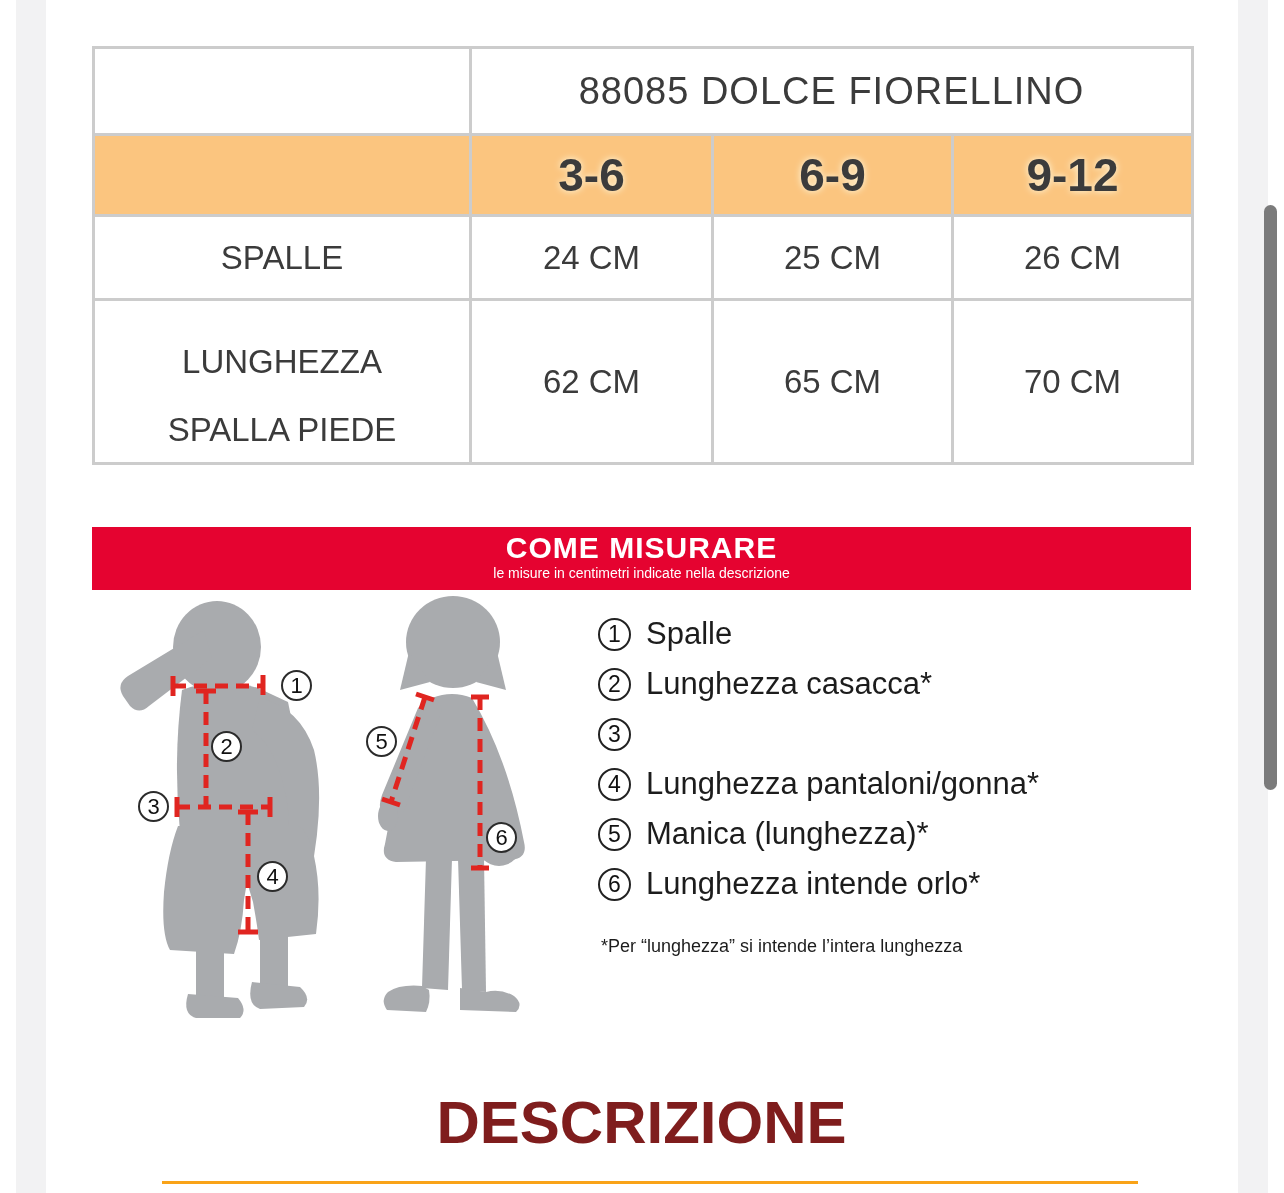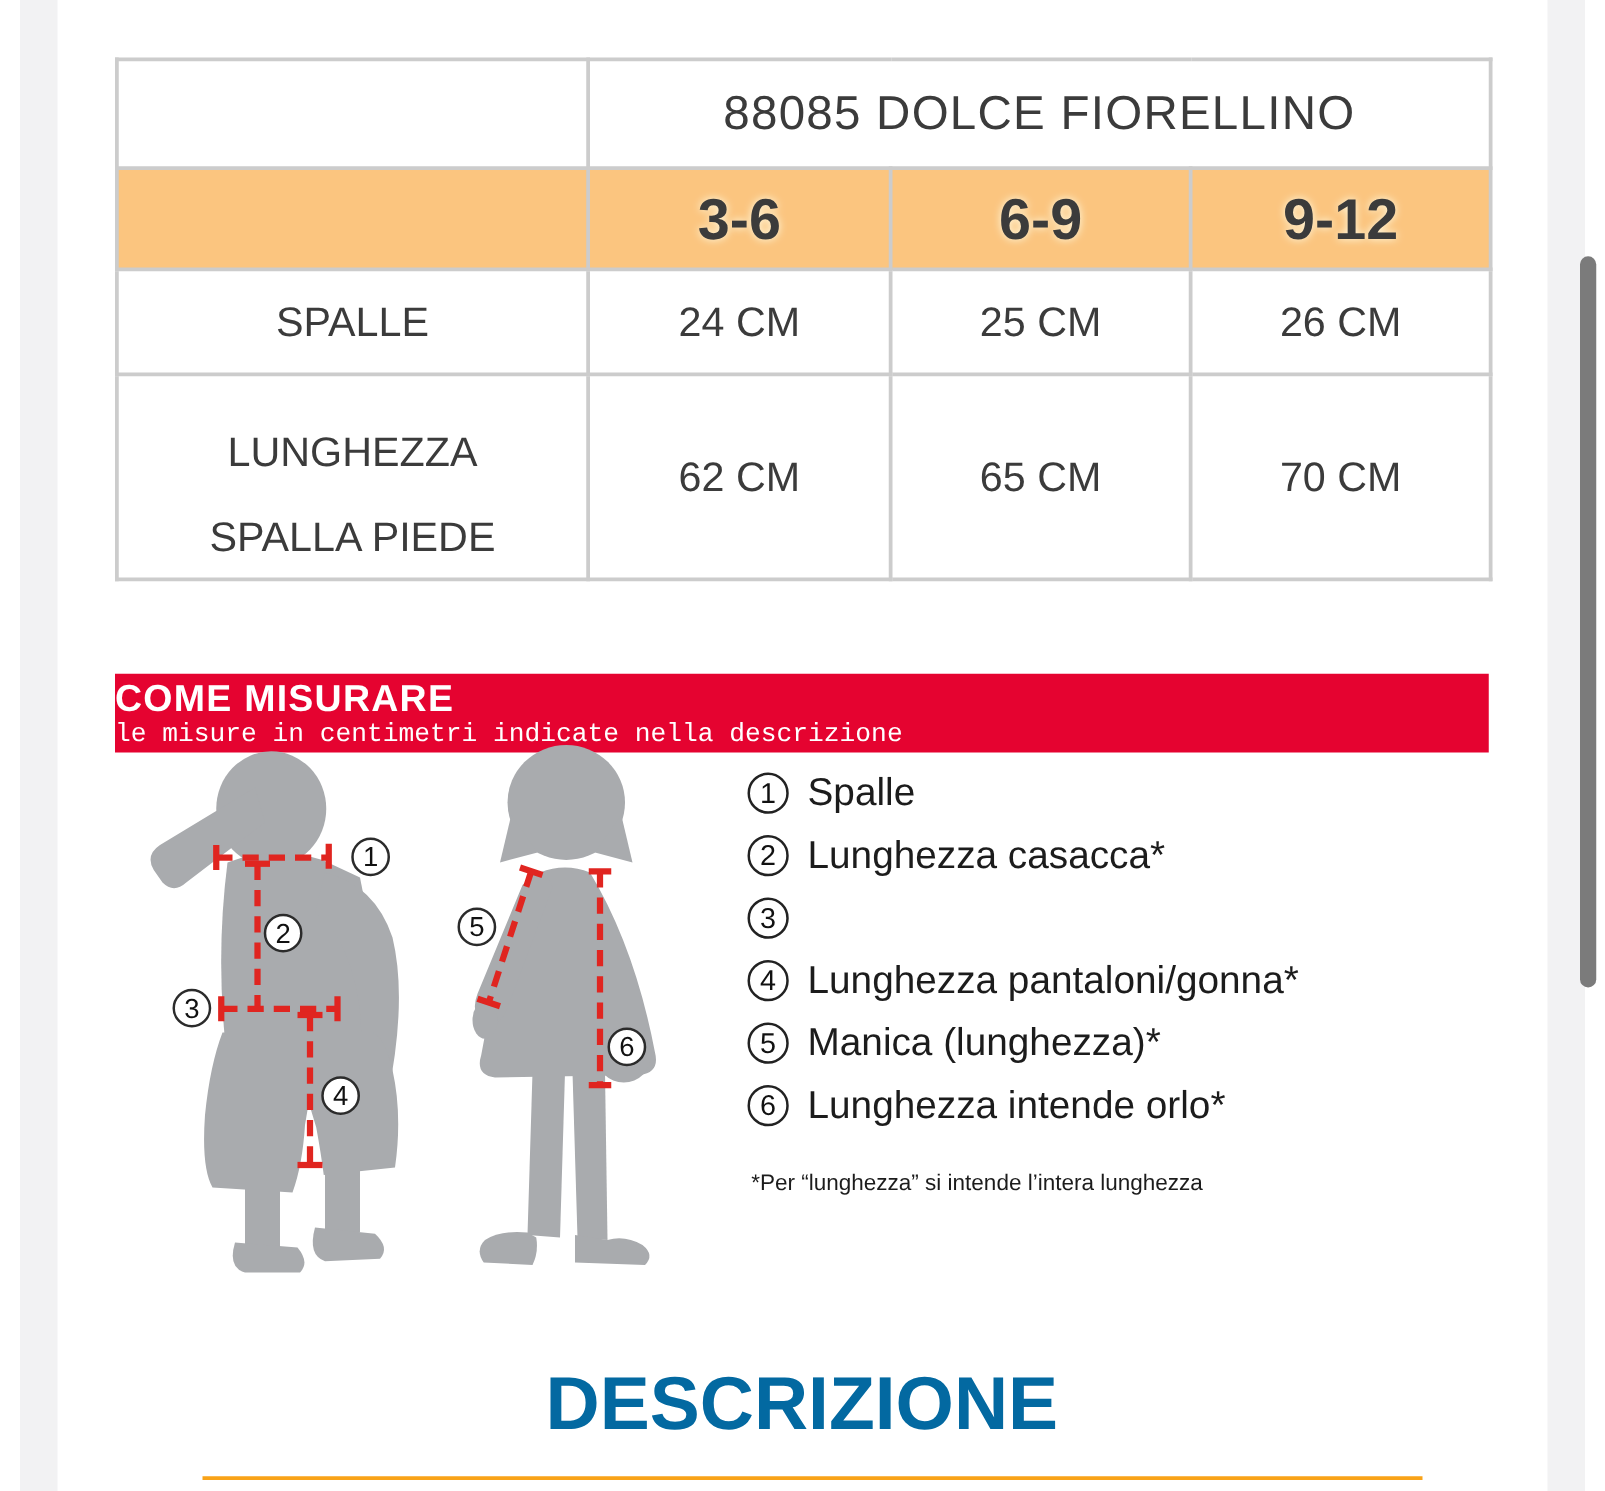--- a/index.html
+++ b/index.html
@@ -18,39 +18,39 @@
   .row-title td{height:84px;}
   .row-sizes td{height:78px;background:#FBC57F;}
   .row-spalle td{height:81px;}
   .row-lung td{height:161px;}
   .product-title{color:#FBC57F;font-size:38px;letter-spacing:1px;}
   .size-label{color:#F20D0D;font-weight:bold;font-size:46px;text-shadow:0 0 7px rgba(255,255,235,.95);}
   .cell-text{font-size:33px;}
   .two-line .l1{margin-bottom:30px;margin-top:28px;}
 
   
-  .banner{position:absolute;left:92px;top:527px;width:1099px;height:63px;background:#E50330;color:#ffffff;margin-top:12px;}
+  .banner{position:absolute;left:92px;top:527px;width:1099px;height:63px;background:#E50330;color:#ffffff;text-align:center;}
   .banner-title{font-size:30px;font-weight:bold;letter-spacing:1px;padding-top:4px;}
-  .banner-sub{font-size:21px;margin-top:0px;font-family:Liberation Mono, monospace;}
+  .banner-sub{font-size:14px;margin-top:0px;}
 
   
   .fig-svg{position:absolute;left:100px;top:590px;}
   .marker{position:absolute;width:31px;height:31px;box-sizing:border-box;border:2px solid #2b2b2b;border-radius:50%;background:#ffffff;display:flex;align-items:center;justify-content:center;font-size:22px;color:#111;}
 
   
   .legend{position:absolute;left:598px;top:609px;}
   .legend-row{display:flex;align-items:center;height:50px;}
   .legend-num{flex:0 0 33px;width:33px;height:33px;box-sizing:border-box;border:2px solid #222;border-radius:50%;display:flex;align-items:center;justify-content:center;font-size:23px;color:#111;}
   .legend-label{margin-left:15px;font-size:31px;color:#1c1c1c;white-space:nowrap;}
 
   .footnote{position:absolute;left:601px;top:929px;font-size:18px;color:#1c1c1c;line-height:34px;}
   .footnote .l2{padding-left:16px;}
 
   
-  .descr-title{position:absolute;left:92px;top:1088px;width:1099px;text-align:center;font-size:60px;font-weight:bold;color:#0369a1;}
+  .descr-title{position:absolute;left:92px;top:1088px;width:1099px;text-align:center;font-size:60px;font-weight:bold;color:#7f1d1d;}
   .descr-line{position:absolute;left:162px;top:1181px;width:976px;height:3px;background:#F9A318;}
 </style>
 </head>
 <body>
 
 <div class="page">
 
   <div class="edge-strip edge-left"></div>
   <div class="edge-strip edge-right"></div>
   <div class="scroll-thumb"></div>

